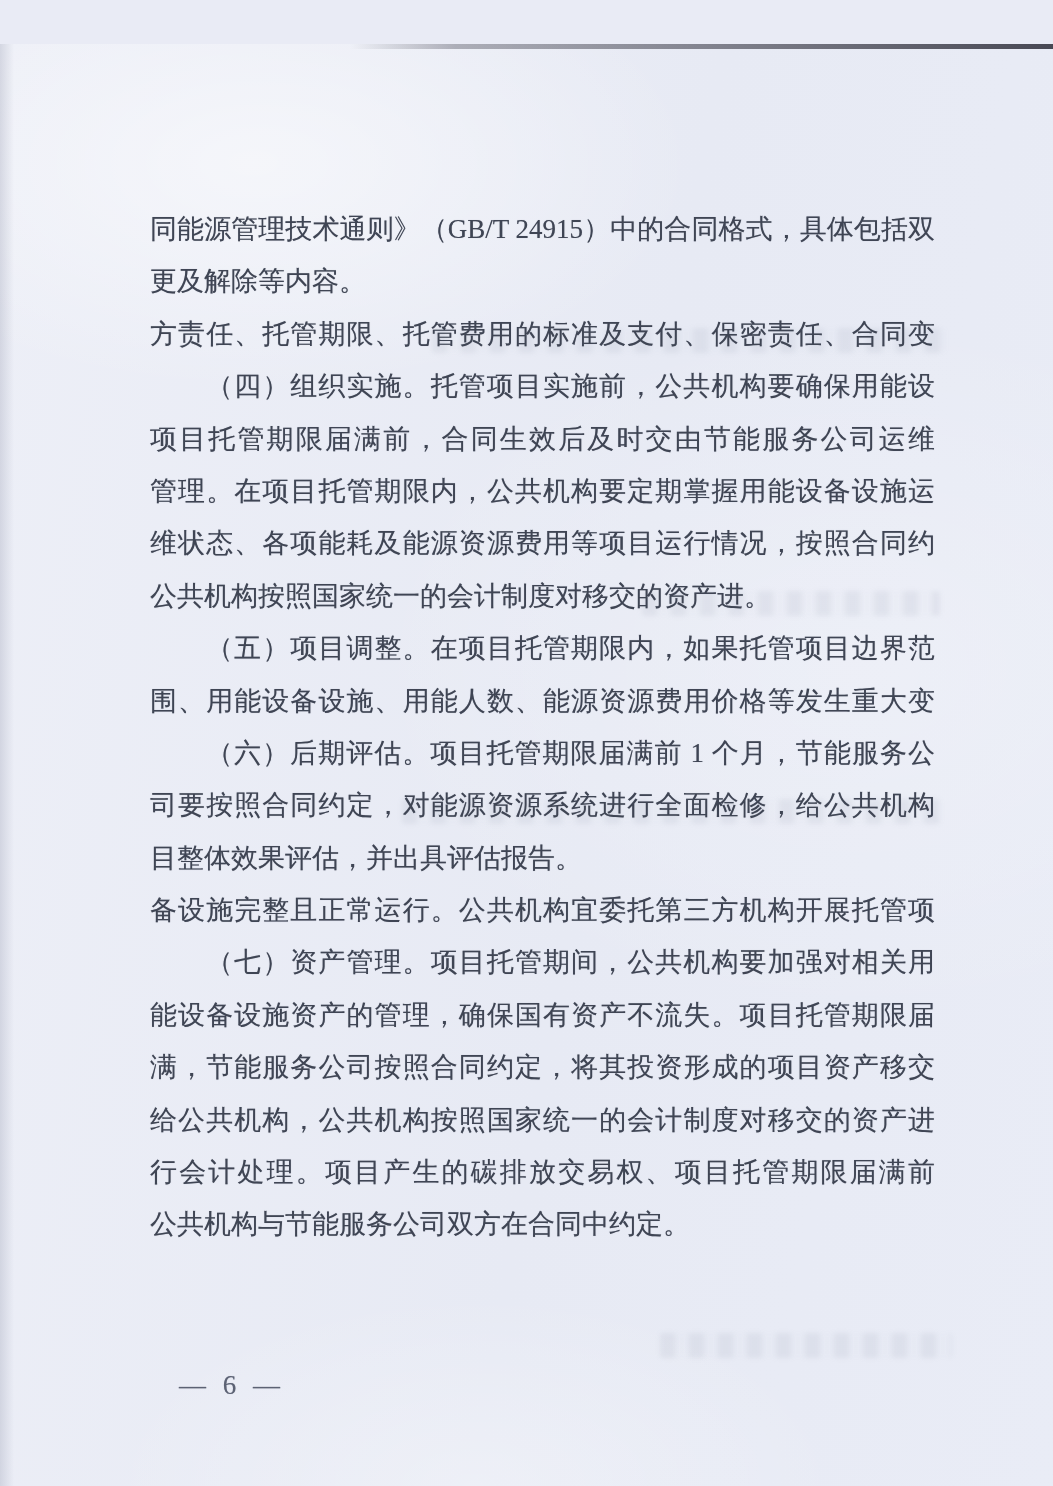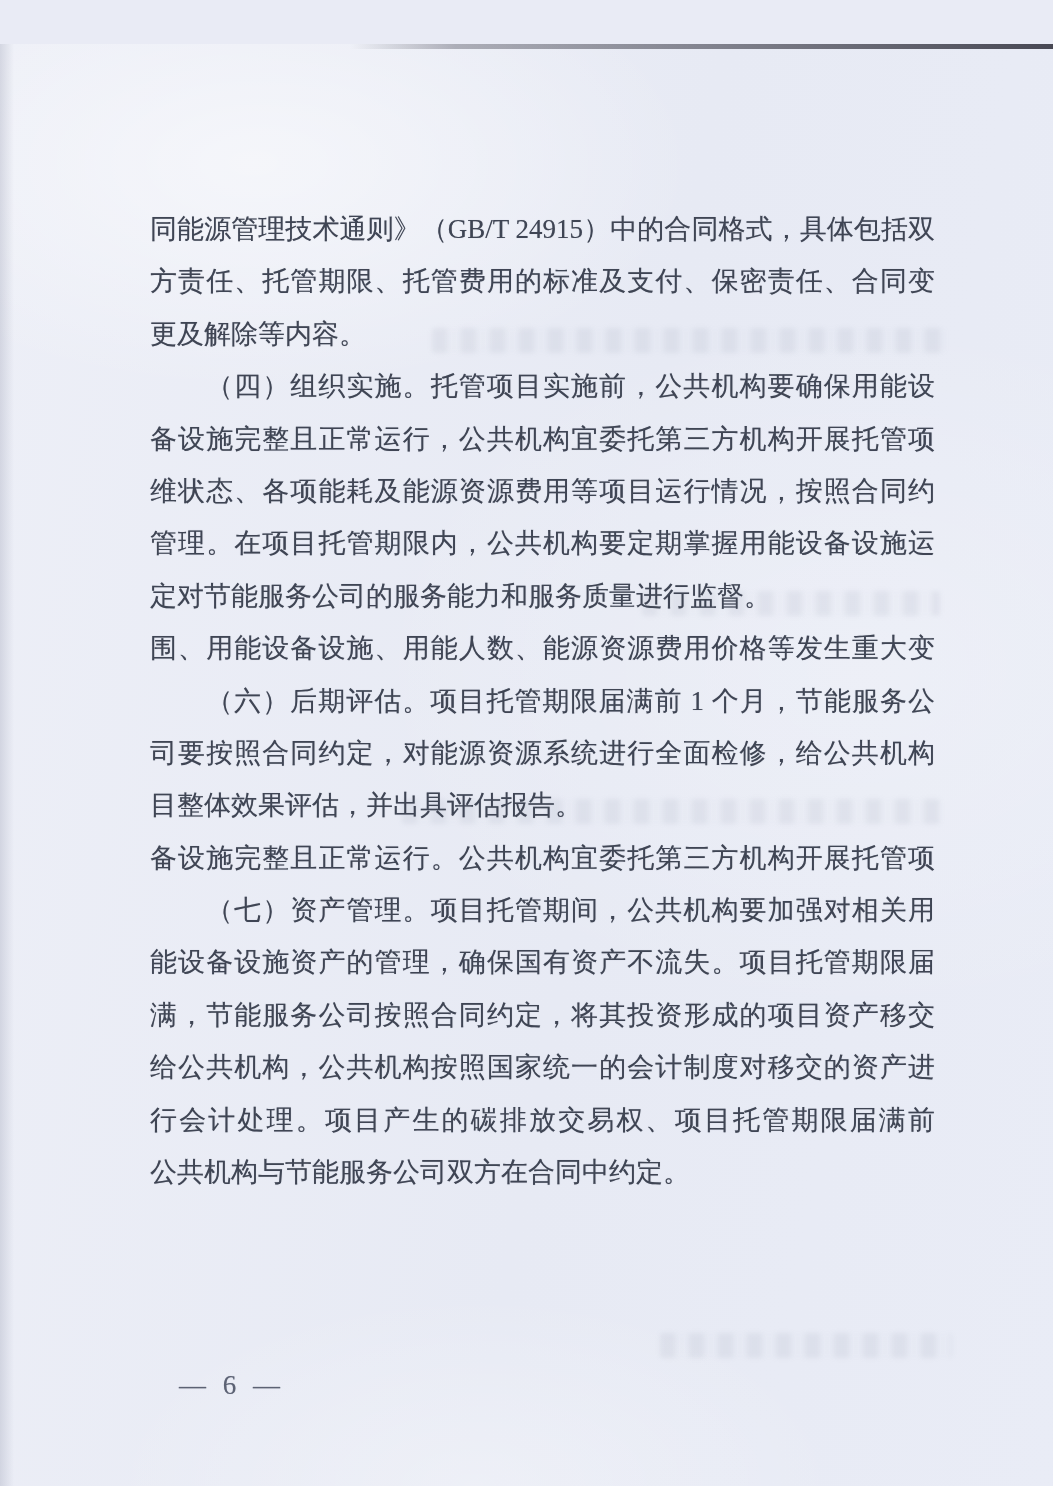--- a/index.html
+++ b/index.html
@@ -98,27 +98,28 @@
   <div class="left-edge"></div>
   <div class="bottom-edge"></div>
 
   <div class="ghost g1"></div>
   <div class="ghost g2"></div>
   <div class="ghost g3"></div>
   <div class="ghost g4"></div>
 
   <div class="text-block">
     <div class="line">同能源管理技术通则》（GB/T 24915）中的合同格式，具体包括双</div>
+    <div class="line short">更及解除等内容。</div>
     <div class="line">方责任、托管期限、托管费用的标准及支付、保密责任、合同变</div>
-    <div class="line short">更及解除等内容。</div>
     <div class="line indent">（四）组织实施。托管项目实施前，公共机构要确保用能设</div>
-    <div class="line">备设施完整且正常运行，公共机构宜委托第三方机构开展托管项</div>
+    <div class="line">项目托管期限届满前，合同生效后及时交由节能服务公司运维</div>
+    <div class="line">管理。在项目托管期限内，公共机构要定期掌握用能设备设施运</div>
     <div class="line">维状态、各项能耗及能源资源费用等项目运行情况，按照合同约</div>
-    <div class="line">管理。在项目托管期限内，公共机构要定期掌握用能设备设施运</div>
-    <div class="line short">定对节能服务公司的服务能力和服务质量进行监督。</div>
+    <div class="line short">公共机构按照国家统一的会计制度对移交的资产进。</div>
+    <div class="line indent">（五）项目调整。在项目托管期限内，如果托管项目边界范</div>
     <div class="line">围、用能设备设施、用能人数、能源资源费用价格等发生重大变</div>
     <div class="line indent">（六）后期评估。项目托管期限届满前 1 个月，节能服务公</div>
     <div class="line">司要按照合同约定，对能源资源系统进行全面检修，给公共机构</div>
     <div class="line short">目整体效果评估，并出具评估报告。</div>
     <div class="line">备设施完整且正常运行。公共机构宜委托第三方机构开展托管项</div>
     <div class="line indent">（七）资产管理。项目托管期间，公共机构要加强对相关用</div>
     <div class="line">能设备设施资产的管理，确保国有资产不流失。项目托管期限届</div>
     <div class="line">满，节能服务公司按照合同约定，将其投资形成的项目资产移交</div>
     <div class="line">给公共机构，公共机构按照国家统一的会计制度对移交的资产进</div>
     <div class="line">行会计处理。项目产生的碳排放交易权、项目托管期限届满前</div>

